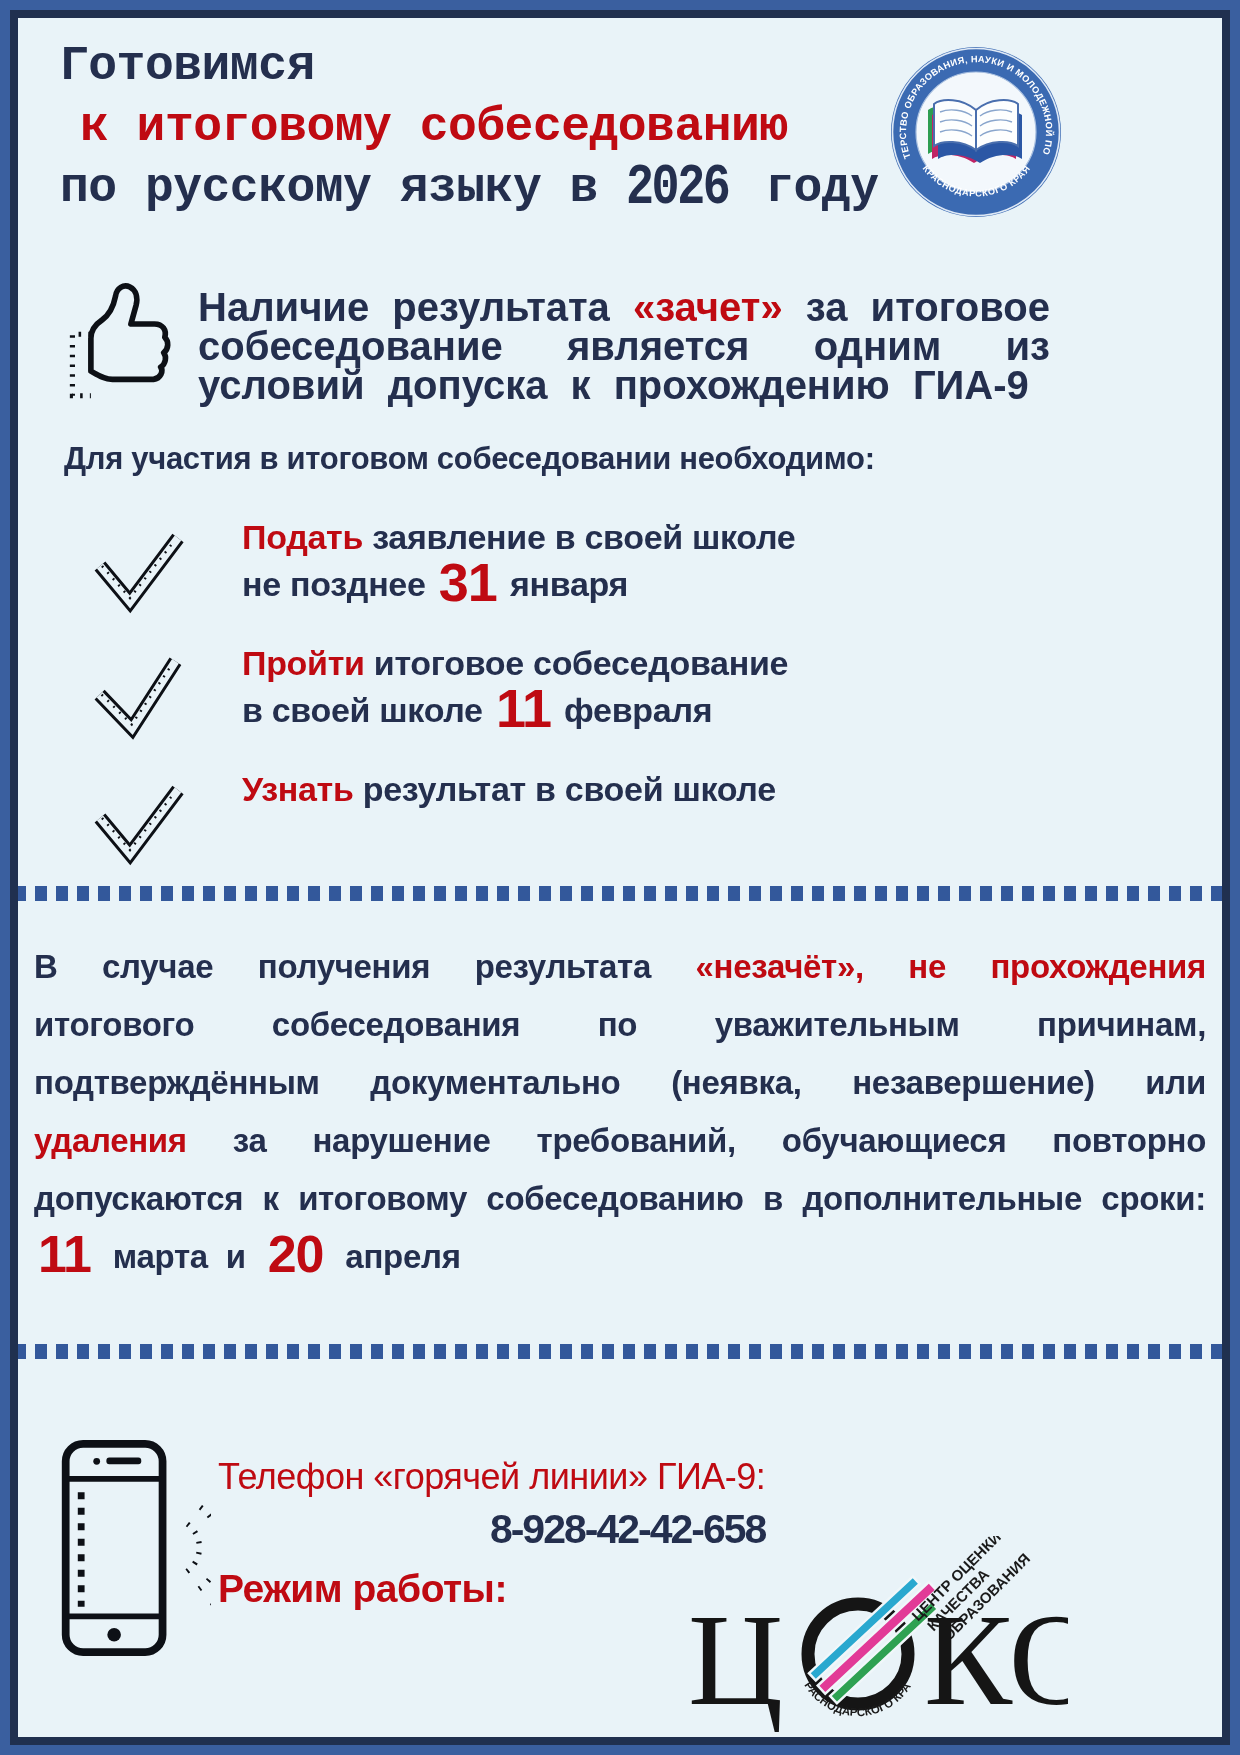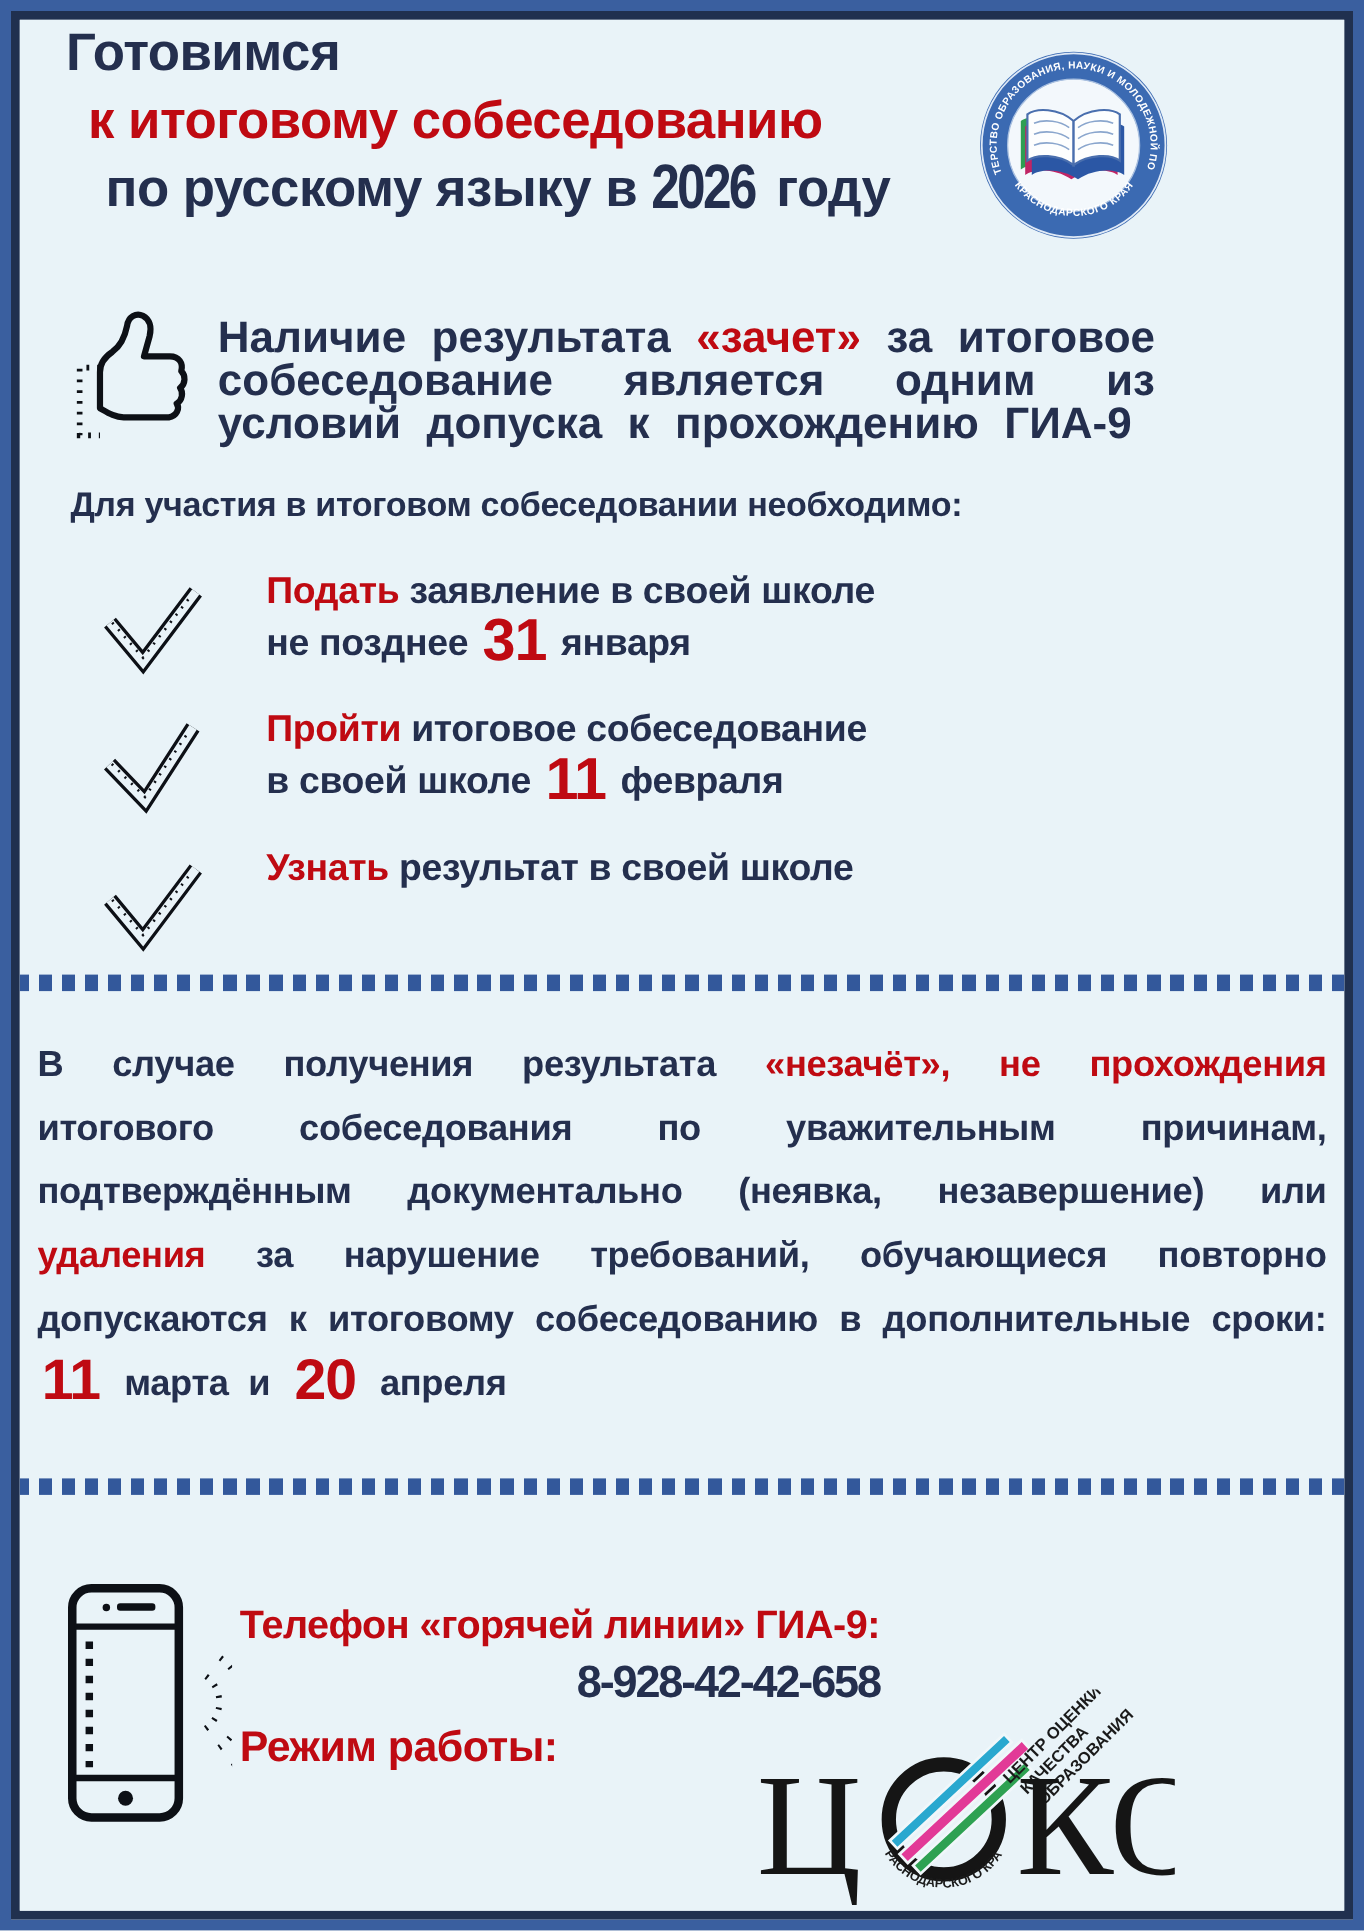--- a/index.html
+++ b/index.html
@@ -9,24 +9,24 @@
     font-family:"Liberation Sans", sans-serif;
   }
   .frame {
     position:absolute; inset:10px; border:8px solid #20304f;
     background:#e9f3f8;
   }
   .content { position:absolute; inset:18px; background:#e9f3f8; overflow:hidden; }
   .red  { color:#bf0a12; }
 
   
-  .title { position:absolute; left:42px; top:0; font-weight:700; font-size:48px; line-height:61px; letter-spacing:-0.5px; }
+  .title { position:absolute; left:42px; top:18px; font-weight:700; font-size:48px; line-height:61px; letter-spacing:-0.5px;font-family:Liberation Mono, monospace; }
   .title .t1 { color:#242f4e; }
   .title .t2 { color:#bf0a12;margin-left:20px; }
-  .title .t3 { color:#242f4e;margin-left:36px; }
+  .title .t3 { color:#242f4e; }
   .year { display:inline-block; font-size:57px; letter-spacing:-3px; transform:scaleX(0.82); transform-origin:left bottom; margin-right:-14px; vertical-align:-2px; }
 
   
   .ministry { position:absolute; left:872px; top:28px; width:172px; height:172px; }
 
   
   .thumb-icon { position:absolute; left:38px; top:262px; width:118px; height:130px; }
   .intro {
     position:absolute; left:180px; top:270px; width:852px;
     font-size:40px; font-weight:700; line-height:39px; color:#242f4e;
@@ -54,21 +54,21 @@
   .retake {
     position:absolute; left:16px; top:920px; width:1172px;
     font-size:33px; font-weight:700; line-height:58px; color:#242f4e;
     text-align:justify; text-align-last:left; word-spacing:9px; letter-spacing:-0.3px;
   }
   .retake .bignum { font-size:52px; vertical-align:-4px; }
 
   
   .phone-icon { position:absolute; left:38px; top:1418px; width:155px; height:228px; }
   .hotline { position:absolute; left:200px; top:1438px; }
-  .hl-title { font-size:36px; font-weight:700; color:#bf0a12; letter-spacing:-0.5px; }
+  .hl-title { font-size:36px; font-weight:400; color:#bf0a12; letter-spacing:-0.5px; }
   .hl-phone { font-size:41px; font-weight:700; color:#242f4e; letter-spacing:-2px; margin-top:8px;text-align:right; }
   .hl-mode  { font-size:39px; font-weight:700; color:#bf0a12; margin-top:14px; letter-spacing:-0.5px; }
   .hl-hours { font-size:30px; font-weight:700; color:#242f4e; line-height:39px; margin-top:8px; letter-spacing:-0.5px; }
 
   
   .coko { position:absolute; left:668px; top:1518px; width:382px; height:198px; }
 </style>
 </head>
 <body>
 

